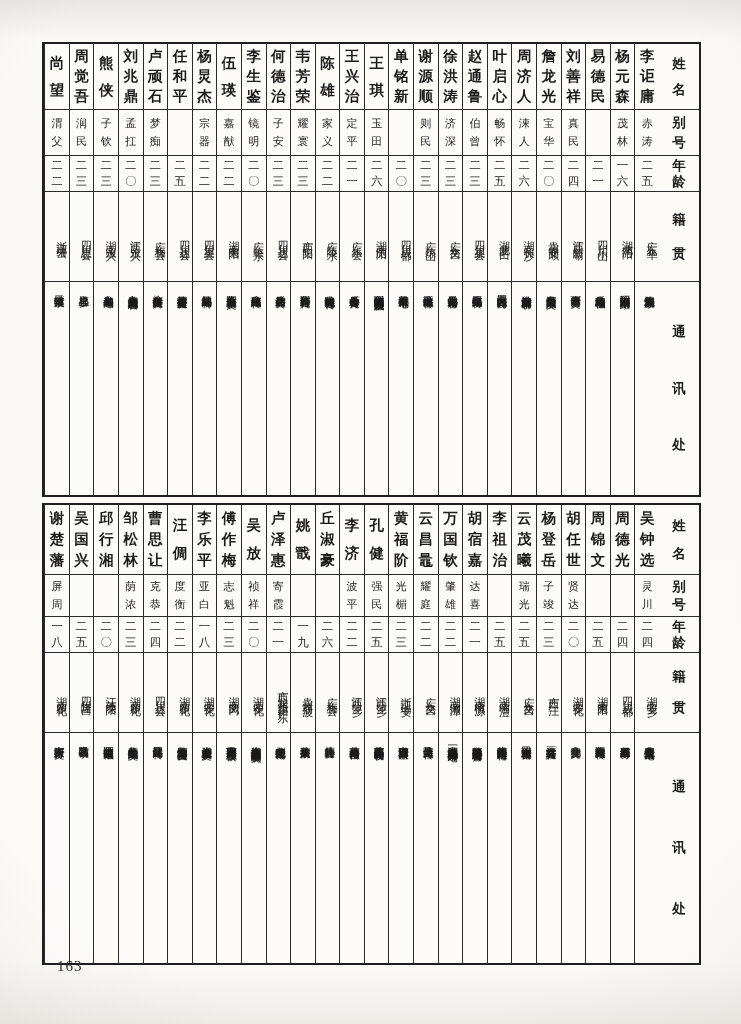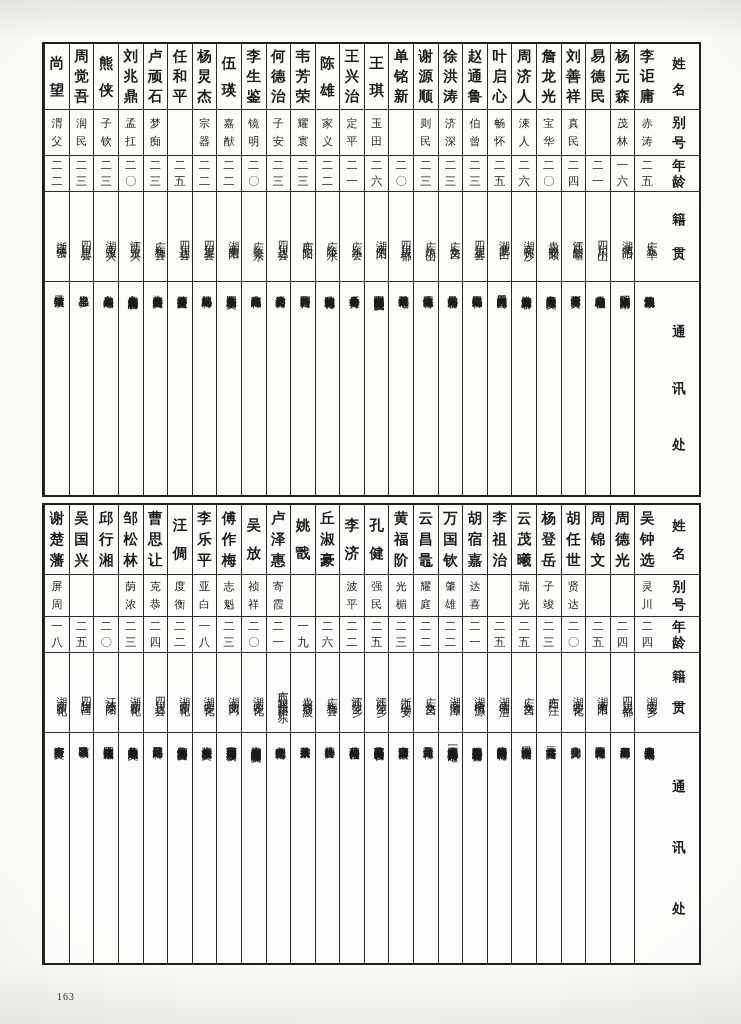--- a/index.html
+++ b/index.html
@@ -49,22 +49,22 @@
   }
   .cell.native{
     font-size:11px;letter-spacing:3px;text-align:center;
     padding:2px 2px 0 0;
   }
   .cell.address{
     font-size:10.5px;letter-spacing:.3px;line-height:1.04;
     padding:5px 5px 2px 1px;text-align:start;
   }
   .page-number{
-    position:absolute;left:57px;top:991px;
-    font-size:10px;color:#2e2e2e;letter-spacing:1px;
+    position:absolute;left:57px;top:958px;
+    font-size:15px;color:#2e2e2e;letter-spacing:1px;
   }
 </style>
 </head>
 <body>
 
 <div class="reg-table" id="table1">
     <div class="col header-col">
       <div class="cell hcell char-spread r0">
         <span>姓</span>
         <span>名</span>

